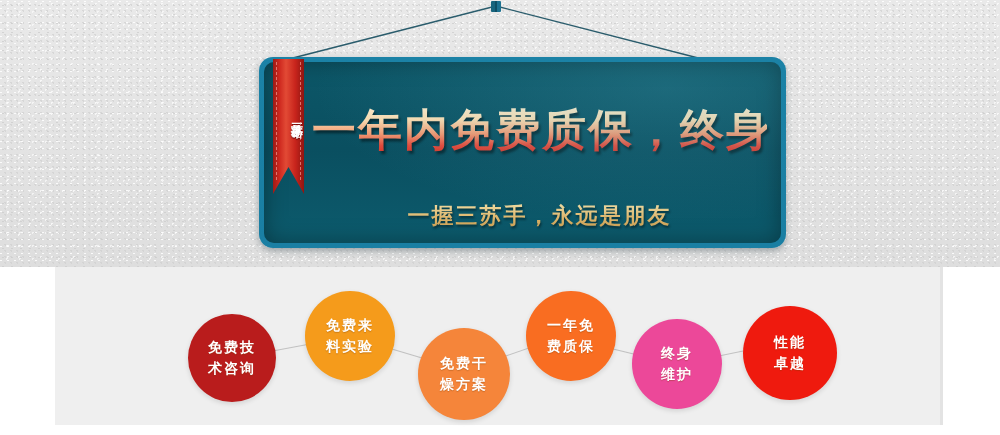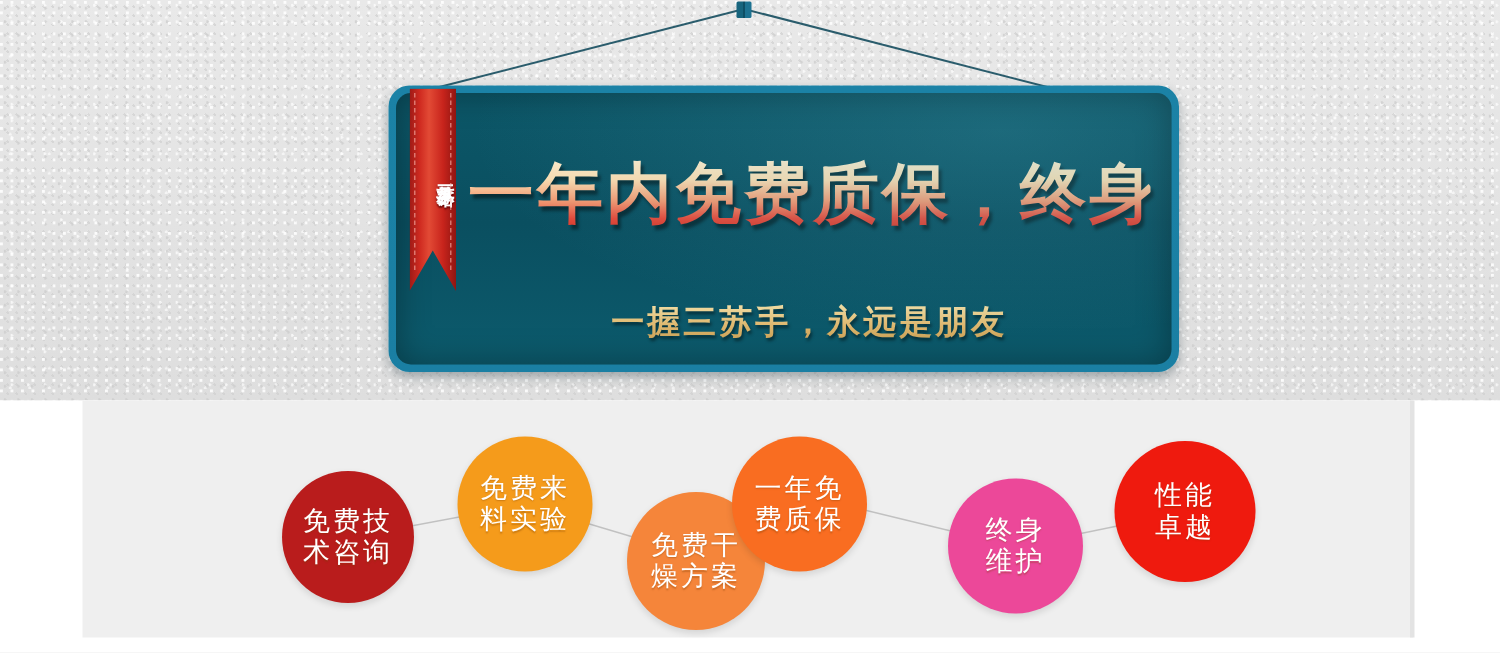--- a/index.html
+++ b/index.html
@@ -209,23 +209,23 @@
   .node {
     position: absolute;
     border-radius: 50%;
     display: flex;
     align-items: center;
     justify-content: center;
     box-shadow: 0 2px 5px rgba(0,0,0,.12);
   }
   .node-label {
     color: #ffffff;
-    font-size: 18px;
+    font-size: 14px;
     line-height: 21px;
-    font-weight: normal;
+    font-weight: bold;
     text-align: center;
     letter-spacing: 2px;
     white-space: pre-line;
     text-shadow: 0 1px 1px rgba(120,60,0,.35);
   }
 </style>
 </head>
 <body>
 
 <div id="stage">
@@ -265,28 +265,28 @@
 术咨询</div>
         </div>
         <div class="node" style="left: 305px; top: 24px; width: 90px; height: 90px; background: rgb(245, 155, 27);">
           <div class="node-label">免费来
 料实验</div>
         </div>
         <div class="node" style="left: 418px; top: 61px; width: 92px; height: 92px; background: rgb(245, 133, 58);">
           <div class="node-label">免费干
 燥方案</div>
         </div>
-        <div class="node" style="left: 488px; top: 24px; width: 90px; height: 90px; background: rgb(249, 109, 33);">
+        <div class="node" style="left: 526px; top: 24px; width: 90px; height: 90px; background: rgb(249, 109, 33);">
           <div class="node-label">一年免
 费质保</div>
         </div>
         <div class="node" style="left: 632px; top: 52px; width: 90px; height: 90px; background: #ec4899;">
           <div class="node-label">终身
 维护</div>
         </div>
-        <div class="node" style="left: 743px; top: 27px; width: 94px; height: 94px; background: rgb(239, 26, 14); justify-content: center;">
+        <div class="node" style="left: 743px; top: 39px; width: 94px; height: 94px; background: rgb(239, 26, 14); justify-content: center;">
           <div class="node-label">性能
 卓越</div>
         </div>
       </div>
   </div>
 
 </div>
 
 </body></html>

